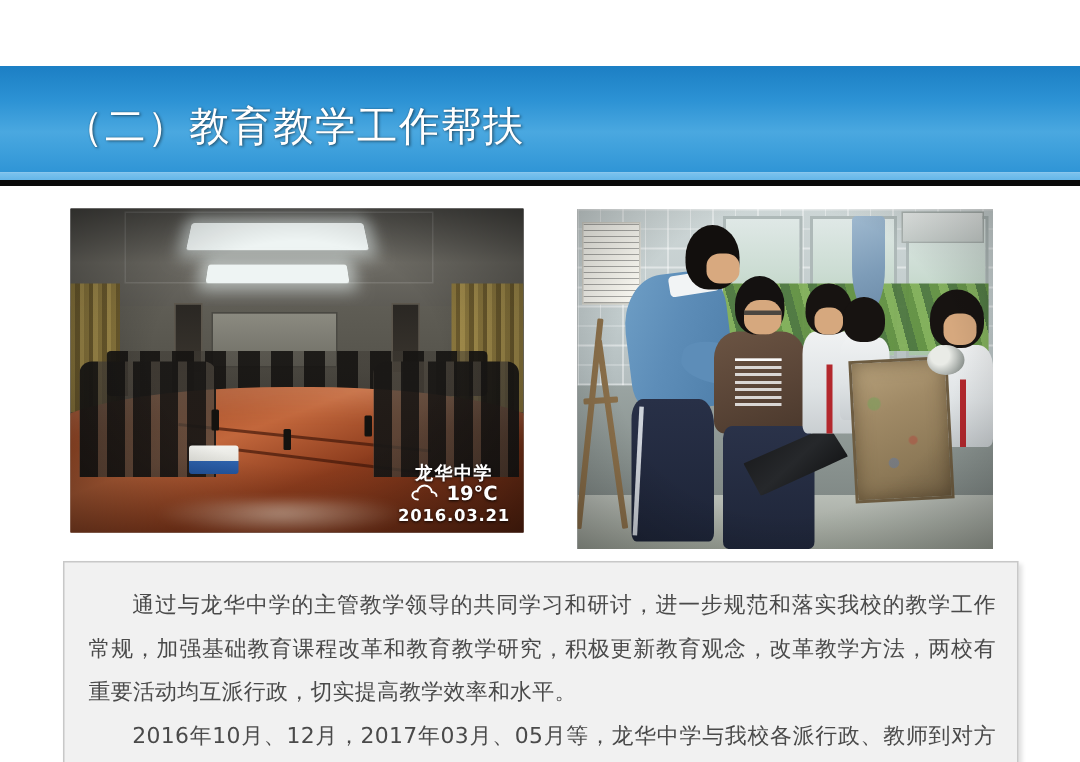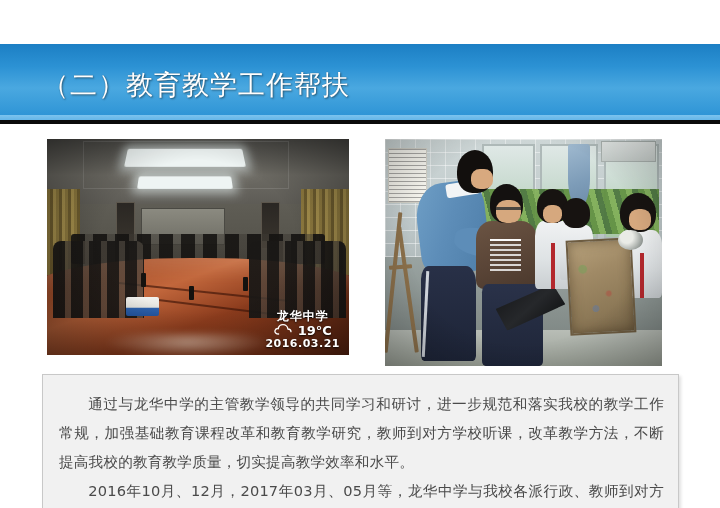--- a/index.html
+++ b/index.html
@@ -416,18 +416,18 @@
       <div class="cr-board">
         <div class="cr-board-spots"></div>
       </div>
       <div class="cr-can"></div>
       <div class="cr-vign"></div>
     </div>
   </div>
 
   <div class="textbox">
     <div class="paras">
-      <p class="para">通过与龙华中学的主管教学领导的共同学习和研讨，进一步规范和落实我校的教学工作常规，加强基础教育课程改革和教育教学研究，教师到对方学校听课，改革教学方法，不断提高我校的教育教学质量，切实提高教学效率和水平。</p>
+      <p class="para">通过与龙华中学的主管教学领导的共同学习和研讨，进一步规范和落实我校的教学工作常规，加强基础教育课程改革和教育教学研究，积极更新教育观念，改革教学方法，两校有重要活动均互派行政，切实提高教学效率和水平。</p>
       <p class="para">2016年10月、12月，2017年03月、05月等，龙华中学与我校各派行政、教师到对方学校听课、评课、教学研讨；两校有重要活动均互派行政、教师参加。</p>
     </div>
   </div>
 
 </div>
 
 </body></html>

